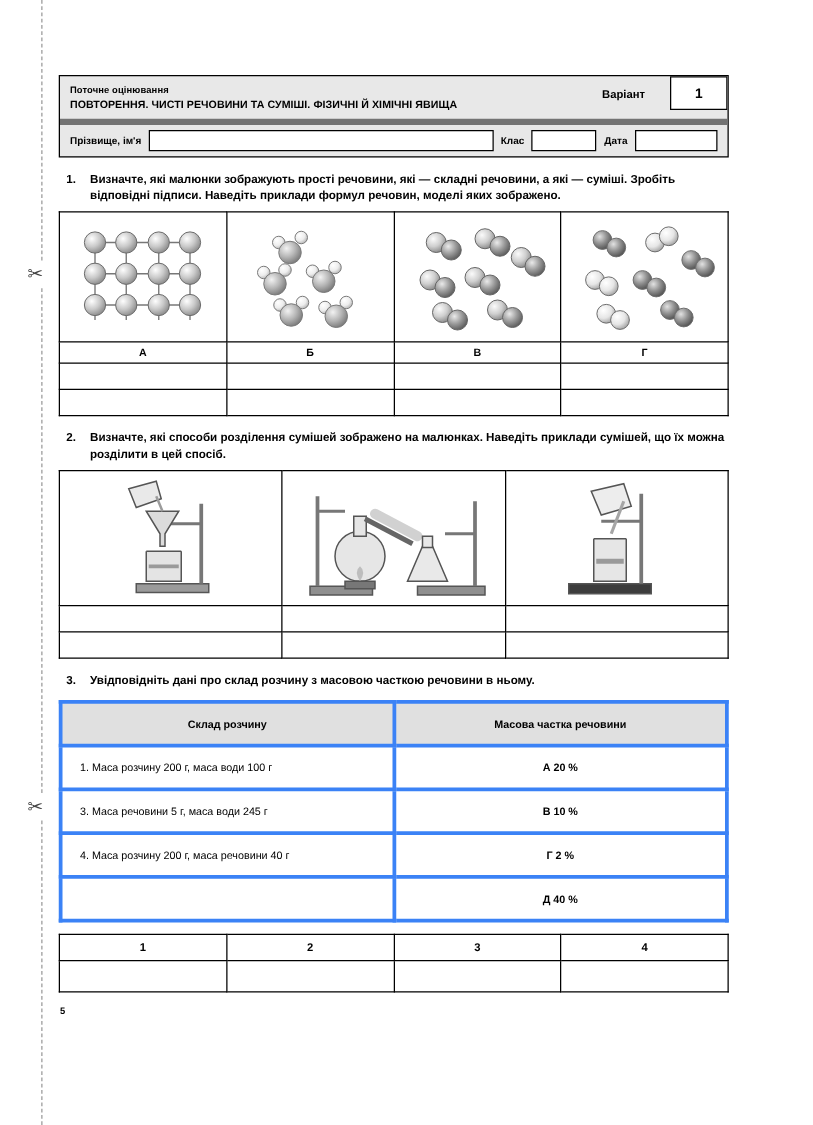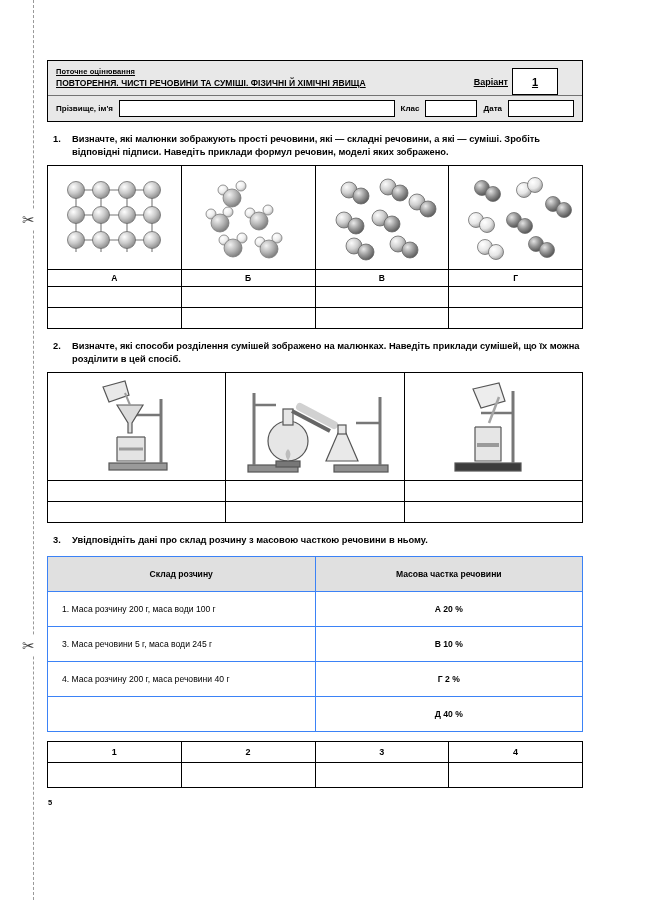--- a/index.html
+++ b/index.html
@@ -42,44 +42,43 @@
   }
 
   
   .hdr {
     border: 1px solid #000;
     background: #e8e8e8;
     margin-top: 60px;
   }
   .hdr-top {
     display: flex;
-    align-items: flex-end;
-    border-bottom: 1px solid #737373;
-    text-decoration: underline;
+    align-items: flex-start;
+    border-bottom: 5px solid #737373;
   }
   .hdr-titles {
     flex: 1;
     padding: 6px 8px 7px 8px;
   }
   .hdr-small {
     font-size: 7.5px;
     font-weight: bold;
     letter-spacing: 0.1px;
     margin-bottom: 2px;
   }
   .hdr-main {
     font-size: 8.5px;
     font-weight: bold;
     letter-spacing: 0.05px;
   }
   .hdr-variant {
     display: flex;
     align-items: center;
-    padding-right: 24px;
-    gap: 4px;
+    padding-right: 0;
+    gap: 20px;
   }
   .hdr-variant .lbl {
     font-size: 9px;
     font-weight: bold;
   }
   .variant-box {
     width: 46px; height: 27px;
     border: 1px solid #000;
     background: #fff;
     display: flex;
@@ -138,21 +137,21 @@
   .fig2-cell { height: 108px; padding: 0; }
 
   
   table.t3 {
     border-collapse: collapse;
     width: 100%;
     margin-top: 9px;
     table-layout: fixed;
   }
   table.t3 td, table.t3 th {
-    border: 1px solid #3b82f6;
+    border: 3px solid #3b82f6;
     height: 35px;
     font-size: 8.6px;
   }
   table.t3 th {
     background: #e0e0e0;
     font-weight: bold;
     text-align: center;
   }
   .t3-left { padding-left: 14px; font-weight: normal; }
   .t3-right { text-align: center; font-weight: bold; }

